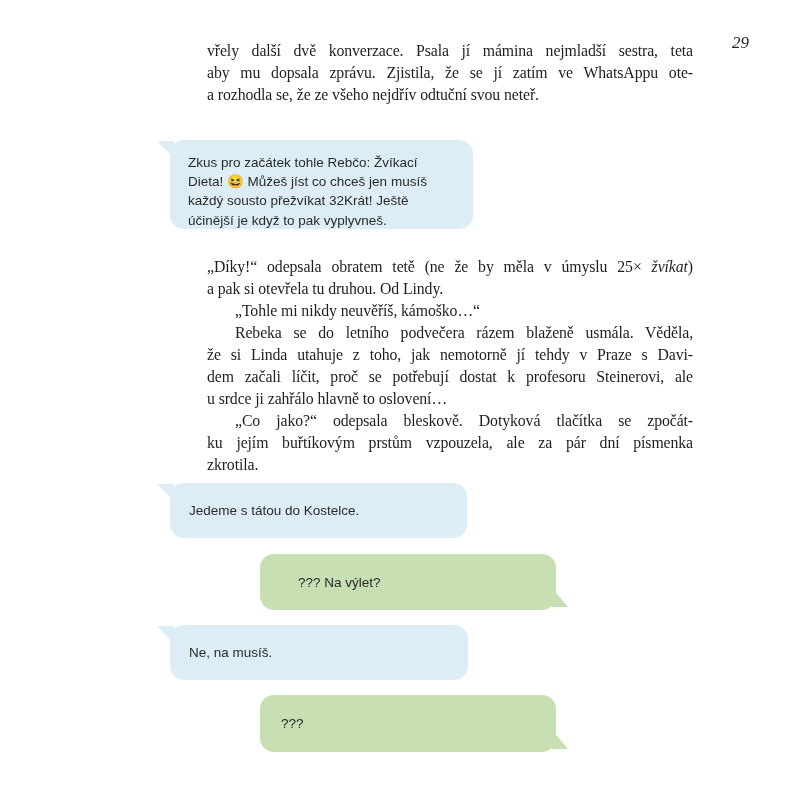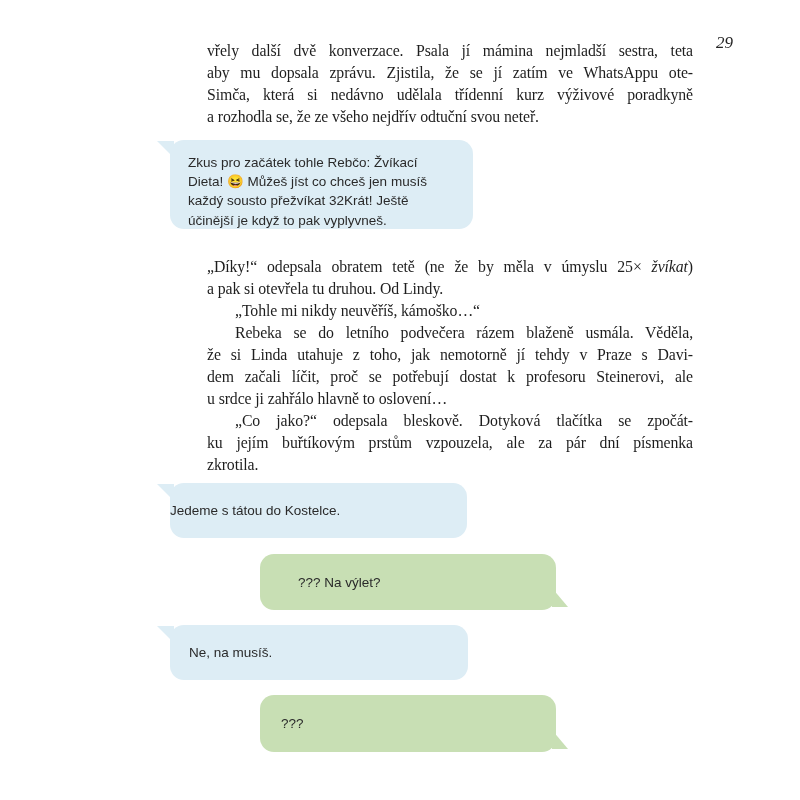--- a/index.html
+++ b/index.html
@@ -1,20 +1,20 @@
 <!DOCTYPE html>
 <html><head>
 <meta charset="utf-8">
 <style>
   html,body{margin:0;padding:0;background:#ffffff;}
   #page{position:relative;width:800px;height:800px;background:#ffffff;overflow:hidden;
         font-family:"Liberation Serif", serif;color:#1e1e1e;}
 
   
-  .pagenum{position:absolute;left:716px;top:33px;font-size:17px;font-style:italic;color:#242424;}
+  .pagenum{position:absolute;left:732px;top:33px;font-size:17px;font-style:italic;color:#242424;}
 
   
   .textblock{position:absolute;left:207px;width:486px;font-size:15.8px;line-height:22px;
              letter-spacing:-0.1px;color:#1e1e1e;}
   .textblock .bl{height:22px;overflow:hidden;}
   .bl.jl{text-align:justify;text-align-last:justify;}
   .bl.ll{text-align:left;text-align-last:left;}
   .bl.ind{text-indent:28px;}
   .it{font-style:italic;}
 
@@ -35,39 +35,38 @@
   .bubble.tail-br::after{content:"";position:absolute;right:-12px;bottom:3px;width:16px;height:19px;
           background:#c8dfb4;clip-path:polygon(0 0, 0 100%, 100% 100%);}
 
   #bubbleA{left:137px;top:140px;width:303px;height:89px;}
   #bubbleA .btxt{padding:13px 14px 0 18px;font-size:13.5px;line-height:19.2px;white-space:pre-line;}
 
   .bubble.oneline{display:flex;align-items:center;}
   .bubble.oneline .btxt{font-size:13.5px;}
 
   #bubbleB{left:137px;top:483px;width:297px;height:55px;}
-  #bubbleB .btxt{}
+  #bubbleB .btxt{padding-left:19px;}
   #bubbleC{left:227px;top:554px;width:296px;height:56px;}
   #bubbleC .btxt{padding-left:38px;}
   #bubbleD{left:137px;top:625px;width:298px;height:55px;}
   #bubbleD .btxt{padding-left:19px;}
   #bubbleE{left:227px;top:695px;width:296px;height:57px;}
   #bubbleE .btxt{padding-left:21px;}
 </style>
 </head>
 <body>
 
 <div id="page">
 
   <div class="pagenum">29</div>
 
   <div id="block1" class="textblock">
     <div class="bl jl">vřely další dvě konverzace. Psala jí mámina nejmladší sestra, teta</div>
     <div class="bl jl">aby mu dopsala zprávu. Zjistila, že se jí zatím ve WhatsAppu ote-</div>
-    <div class="bl jl">Simča, která si nedávno udělala třídenní kurz výživové poradkyně</div>
     <div class="bl ll">a rozhodla se, že ze všeho nejdřív odtuční svou neteř.</div>
   </div>
 
   <div id="bubbleA" class="bubble blue tail-tl">
     <span class="btxt">Zkus pro začátek tohle Rebčo: Žvíkací
 Dieta! 😆 Můžeš jíst co chceš jen musíš
 každý sousto přežvíkat 32Krát! Ještě
 účinější je když to pak vyplyvneš.</span>
   </div>
 

